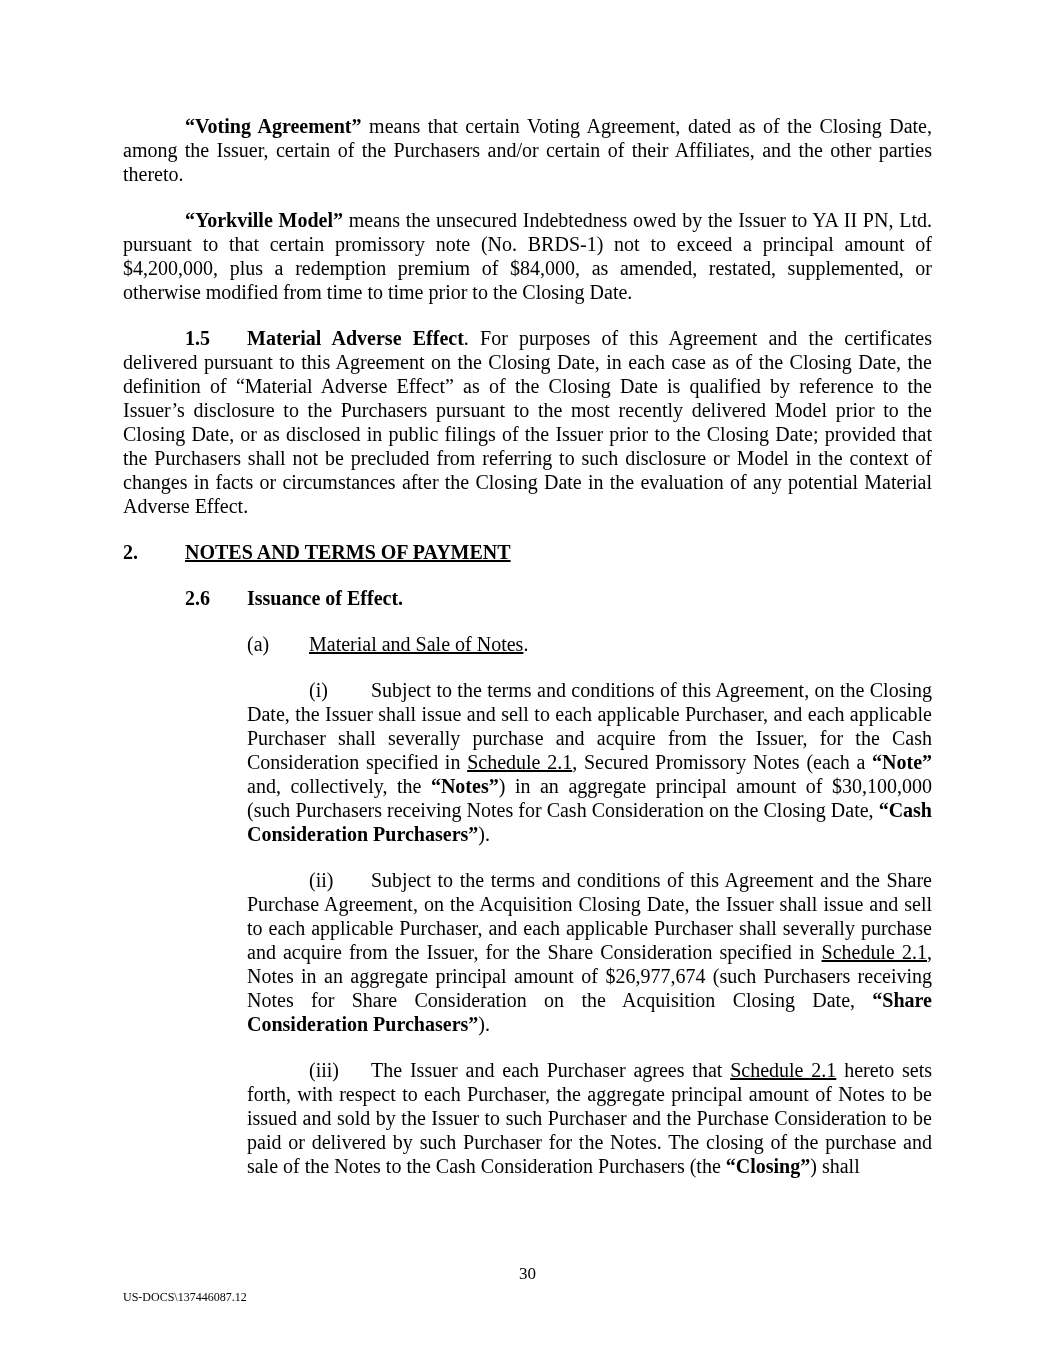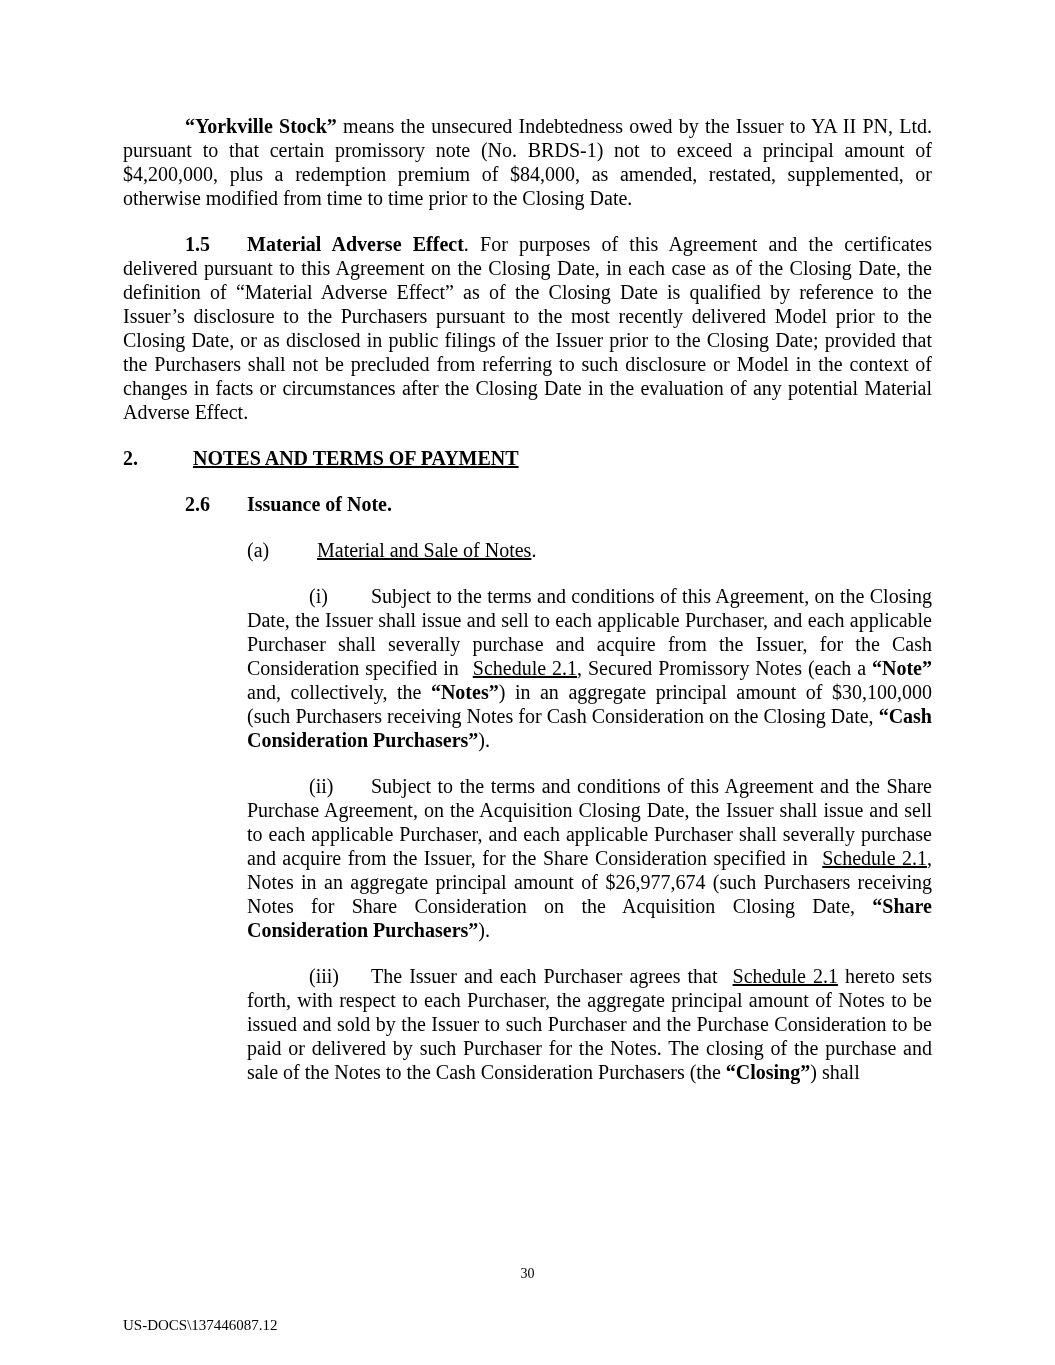--- a/index.html
+++ b/index.html
@@ -34,52 +34,53 @@
   }
   .indent  { text-indent: 62px; }   
   .indent2 { text-indent: 124px; }  
   .sub {                            
     margin-left: 124px;
     text-indent: 62px;
   }
   .heading { text-align: left; }
   .b { font-weight: bold; }
   .i { }
-  .u { text-decoration: underline; margin-left: 8px; }
+  .u { text-decoration: underline; }
   .lab {                            
     display: inline-block;
     width: 62px;
     text-indent: 0;
   }
   .page-number {
     position: absolute;
     top: 1264px;
     left: 0;
     width: 1055px;
     text-align: center;
-    font-size: 14px;
+    font-size: 17px;
     line-height: 20px;
   }
   .doc-id {
     position: absolute;
-    top: 1316px;
+    top: 1288px;
     left: 123px;
-    font-size: 15px;
+    font-size: 12px;
     line-height: 18px;
   }
 </style>
 </head>
 <body>
 
 <div class="page">
   <div class="content">
-    <p class="para indent"><span class="b">“Yorkville Stock”</span><span> means the unsecured Indebtedness owed by the Issuer to YA II PN, Ltd. pursuant to that certain promissory note (No. BRDS-1) not to exceed a principal amount of $4,200,000, plus a redemption premium of $84,000, as amended, restated, supplemented, or otherwise modified from time to time prior to the Closing Date.</span></p>
+    <p class="para indent"><span class="b">“Voting Agreement”</span><span> means that certain Voting Agreement, dated as of the Closing Date, among the Issuer, certain of the Purchasers and/or certain of their Affiliates, and the other parties thereto.</span></p>
+    <p class="para indent"><span class="b">“Yorkville Model”</span><span> means the unsecured Indebtedness owed by the Issuer to YA II PN, Ltd. pursuant to that certain promissory note (No. BRDS-1) not to exceed a principal amount of $4,200,000, plus a redemption premium of $84,000, as amended, restated, supplemented, or otherwise modified from time to time prior to the Closing Date.</span></p>
     <p class="para indent"><span class="b lab">1.5</span><span class="b">Material Adverse Effect</span><span>. For purposes of this Agreement and the certificates delivered pursuant to this Agreement on the Closing Date, in each case as of the Closing Date, the definition of “Material Adverse Effect” as of the Closing Date is qualified by reference to the Issuer’s disclosure to the Purchasers pursuant to the most recently delivered Model prior to the Closing Date, or as disclosed in public filings of the Issuer prior to the Closing Date; </span><span class="i">provided</span><span> that the Purchasers shall not be precluded from referring to such disclosure or Model in the context of changes in facts or circumstances after the Closing Date in the evaluation of any potential Material Adverse Effect.</span></p>
     <p class="para heading"><span class="b lab">2.</span><span class="b u">NOTES AND TERMS OF PAYMENT</span></p>
-    <p class="para indent"><span class="b lab">2.6</span><span class="b">Issuance of Note.</span></p>
+    <p class="para indent"><span class="b lab">2.6</span><span class="b">Issuance of Effect.</span></p>
     <p class="para indent2"><span class="lab">(a)</span><span class="u">Material and Sale of Notes</span><span>.</span></p>
     <p class="para sub"><span class="lab">(i)</span><span>Subject to the terms and conditions of this Agreement, on the Closing Date, the Issuer shall issue and sell to each applicable Purchaser, and each applicable Purchaser shall severally purchase and acquire from the Issuer, for the Cash Consideration specified in </span><span class="u">Schedule 2.1</span><span>, Secured Promissory Notes (each a </span><span class="b">“Note”</span><span> and, collectively, the </span><span class="b">“Notes”</span><span>) in an aggregate principal amount of $30,100,000 (such Purchasers receiving Notes for Cash Consideration on the Closing Date, </span><span class="b">“Cash Consideration Purchasers”</span><span>).</span></p>
     <p class="para sub"><span class="lab">(ii)</span><span>Subject to the terms and conditions of this Agreement and the Share Purchase Agreement, on the Acquisition Closing Date, the Issuer shall issue and sell to each applicable Purchaser, and each applicable Purchaser shall severally purchase and acquire from the Issuer, for the Share Consideration specified in </span><span class="u">Schedule 2.1</span><span>, Notes in an aggregate principal amount of $26,977,674 (such Purchasers receiving Notes for Share Consideration on the Acquisition Closing Date, </span><span class="b">“Share Consideration Purchasers”</span><span>).</span></p>
     <p class="para sub"><span class="lab">(iii)</span><span>The Issuer and each Purchaser agrees that </span><span class="u">Schedule 2.1</span><span> hereto sets forth, with respect to each Purchaser, the aggregate principal amount of Notes to be issued and sold by the Issuer to such Purchaser and the Purchase Consideration to be paid or delivered by such Purchaser for the Notes. The closing of the purchase and sale of the Notes to the Cash Consideration Purchasers (the </span><span class="b">“Closing”</span><span>) shall</span></p>
   </div>
 
   <div class="page-number">30</div>
   <div class="doc-id">US-DOCS\137446087.12</div>
 </div>
 

